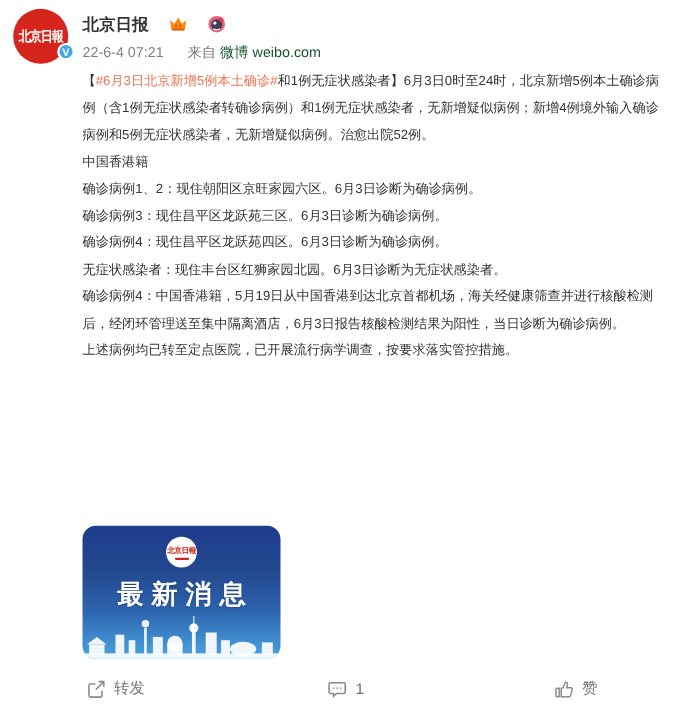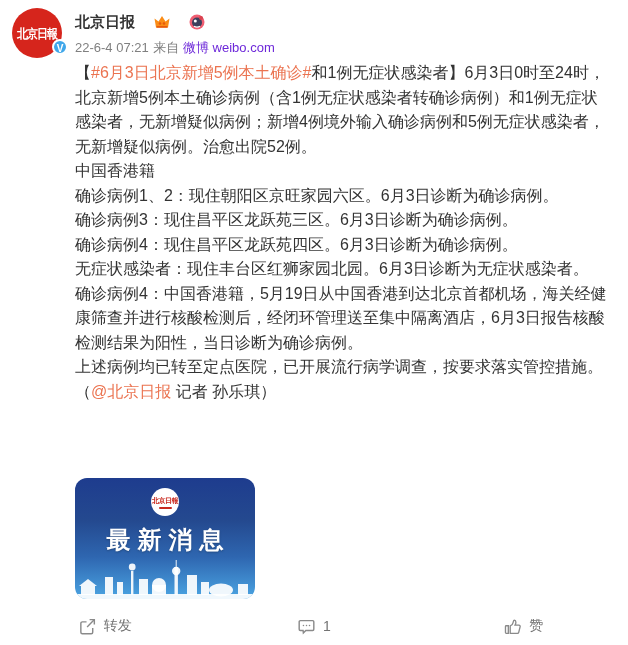--- a/index.html
+++ b/index.html
@@ -23,27 +23,27 @@
   }
   .v-badge {
     position:absolute; left:40px; top:31px; width:16px; height:16px;
     background:#3fa7ea; border:2px solid #fff; border-radius:50%;
     color:#fff; font-size:10px; font-weight:bold; line-height:16px; text-align:center;
   }
   .username-row { position:absolute; left:75px; top:11px; height:22px; display:flex; align-items:center; gap:18px; }
   .username { font-size:15px; font-weight:bold; color:#333; cursor:pointer; }
   .badge-icon { display:inline-flex; width:18px; height:16px; }
   .meta { position:absolute; left:75px; top:39px; font-size:13px; color:#808080; }
-  .meta .src { margin-left:1px; }
-  .meta a { color:#6d28d9; text-decoration:none; cursor:pointer; }
+  .meta .src { margin-left:18px; }
+  .meta a { color:#14532d; text-decoration:none; cursor:pointer; }
 
   
   .content {
     position:absolute; left:75px; top:61px; width:536px;
-    font-size:16px; line-height:24.5px; color:#333; word-break:break-all;
+    font-size:12px; line-height:24.5px; color:#333; word-break:break-all;
   }
   .content .link { color:#eb7350; text-decoration:none; cursor:pointer; }
 
   
   .image-card {
     position:absolute; left:75px; top:478px; width:180px; height:121px;
     border-radius:12px; overflow:hidden; cursor:pointer;
     background:linear-gradient(180deg,#1e3c8e 0%,#24498f 35%,#2e66b0 65%,#4ba5e3 100%);
   }
   .card-logo {
@@ -112,21 +112,20 @@
 
   <div class="content">
     <div><span>【</span><a class="link">#6月3日北京新增5例本土确诊#</a><span>和1例无症状感染者】6月3日0时至24时，北京新增5例本土确诊病例（含1例无症状感染者转确诊病例）和1例无症状感染者，无新增疑似病例；新增4例境外输入确诊病例和5例无症状感染者，无新增疑似病例。治愈出院52例。</span></div>
     <div><span>中国香港籍</span></div>
     <div><span>确诊病例1、2：现住朝阳区京旺家园六区。6月3日诊断为确诊病例。</span></div>
     <div><span>确诊病例3：现住昌平区龙跃苑三区。6月3日诊断为确诊病例。</span></div>
     <div><span>确诊病例4：现住昌平区龙跃苑四区。6月3日诊断为确诊病例。</span></div>
     <div><span>无症状感染者：现住丰台区红狮家园北园。6月3日诊断为无症状感染者。</span></div>
     <div><span>确诊病例4：中国香港籍，5月19日从中国香港到达北京首都机场，海关经健康筛查并进行核酸检测后，经闭环管理送至集中隔离酒店，6月3日报告核酸检测结果为阳性，当日诊断为确诊病例。</span></div>
     <div><span>上述病例均已转至定点医院，已开展流行病学调查，按要求落实管控措施。</span></div>
-    <div><span>（</span><a class="link">@北京日报</a><span> 记者 孙乐琪）</span></div>
   </div>
 
   <div class="image-card">
     <div class="card-logo">
       <span>北京日報</span>
       <span class="sub"></span>
     </div>
     <div class="card-title">最新消息</div>
     <svg class="skyline" viewBox="0 0 180 42" preserveAspectRatio="none">
       <g fill="rgba(255,255,255,0.92)">

